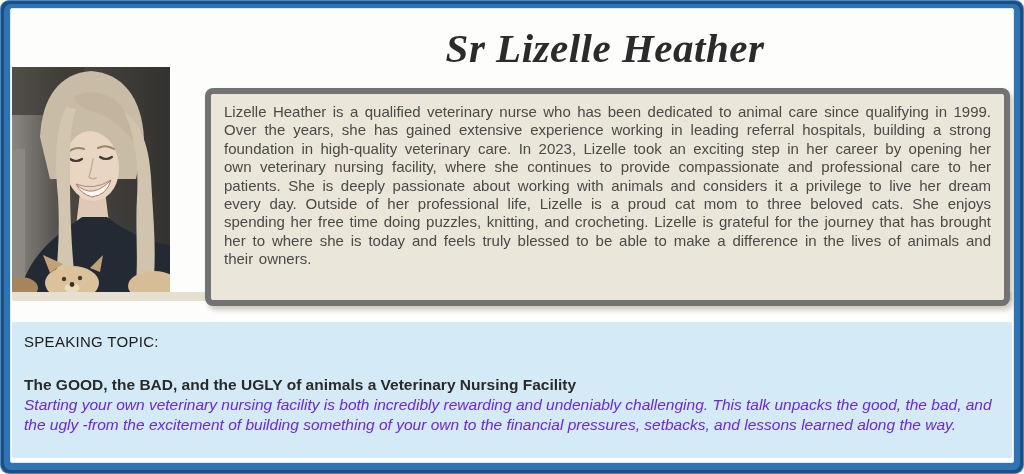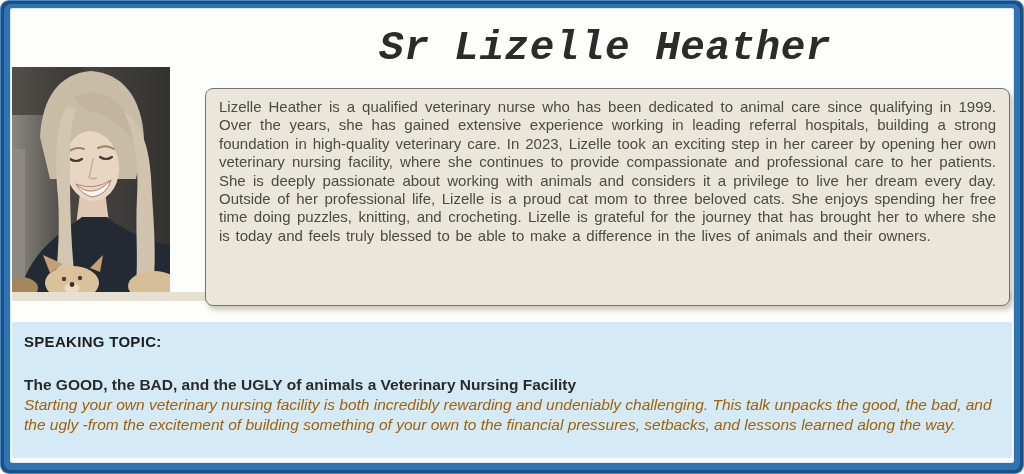--- a/index.html
+++ b/index.html
@@ -15,40 +15,40 @@
   .content {
     position: absolute; top: 8px; left: 10px; right: 10px; bottom: 11px;
     border-radius: 3px; background: #fdfdfc;
     box-shadow: inset 0 0 0 1px #dce9f3;
     overflow: hidden;
   }
   
   .title {
     position: absolute; left: 190px; top: 16px; width: 810px; height: 48px;
     margin: 0; text-align: center;
-    font-family: Liberation Mono, monospace;
+    font-family: Liberation Serif, serif;
     font-style: italic; font-weight: bold;
     font-size: 41px; line-height: 48px; color: #2b2b2b;
     letter-spacing: 0.5px;
   }
   
   .photo {
     position: absolute; left: 2px; top: 59px; width: 158px; height: 225px;
     overflow: hidden; background: #4a4743;
   }
   .photo svg { display: block; }
   .photo-shadow {
     position: absolute; left: 2px; top: 284px; width: 1000px; height: 9px;
     background: #e5e0d2; border-radius: 2px;
   }
   
   .bio-box {
     position: absolute; left: 195px; top: 80px; width: 805px; height: 218px;
     background: var(--bio-box-bg, #eae6da);
-    border: 1px solid #737373; border-radius: 8px;
+    border: 6px solid #737373; border-radius: 8px;
     box-shadow: 3px 4px 5px rgba(150, 140, 115, 0.45);
     box-sizing: border-box;
     padding: 9px 13px 0 13px;
     overflow: hidden;
   }
   .bio-box p {
     margin: 0;
     font-size: 15px; line-height: 18.4px;
     color: var(--body-text, #4a4a46);
     text-align: justify;
@@ -56,31 +56,31 @@
   }
   
   .speaking {
     position: absolute; left: 2px; top: 314px; width: 1000px; height: 136px;
     background: var(--speaking-bg, #d4eaf6);
     border-radius: 2px;
     box-sizing: border-box;
     padding: 12px 14px 0 12px;
   }
   .sp-heading {
-    font-weight: bold; font-size: 15px; line-height: 15px;
+    font-weight: normal; font-size: 15px; line-height: 15px;
     color: #1d1d1d; letter-spacing: 0.3px;
   }
   .sp-title {
     margin-top: 26px;
     font-weight: bold; font-size: 15.5px; line-height: 20px;
     color: #2a2a2a;
   }
   .sp-desc {
     font-style: italic; font-size: 15.5px; line-height: 20px;
-    color: #a16207;
+    color: #6d28d9;
   }
 </style>
 </head>
 <body>
 
 <div class="f1">
   <div class="f2">
     <div class="f3"></div>
   </div>
 </div>

